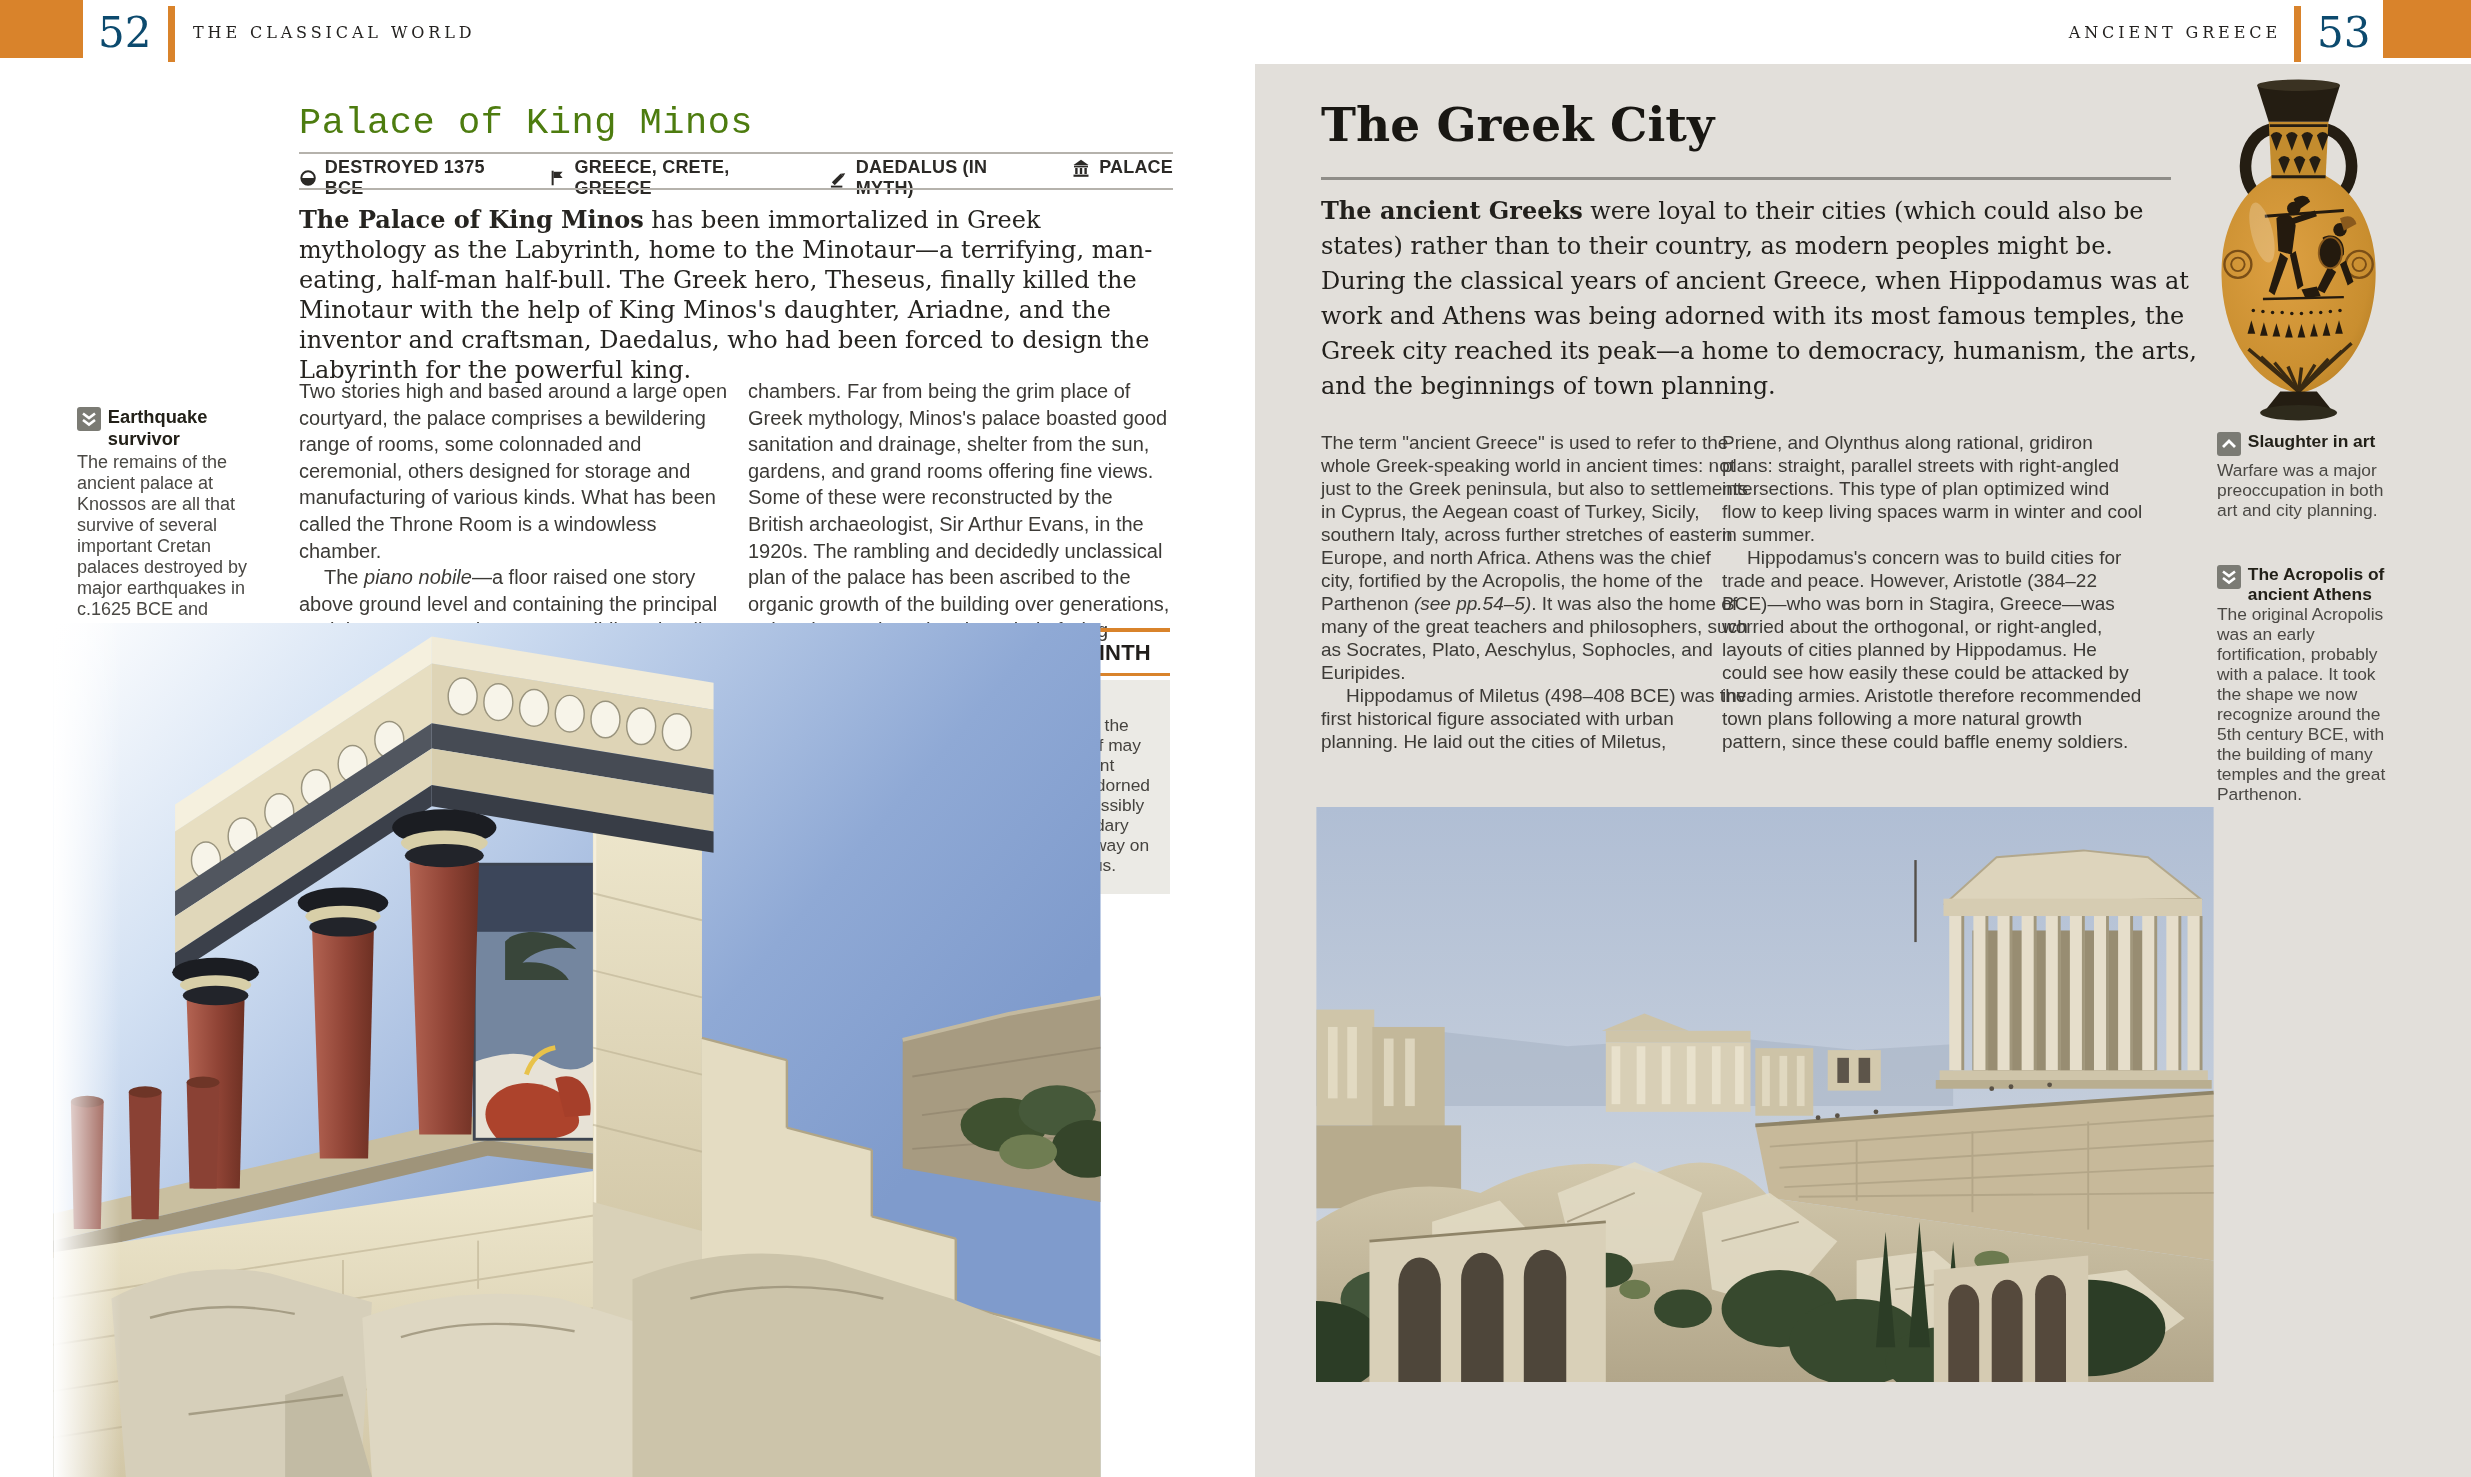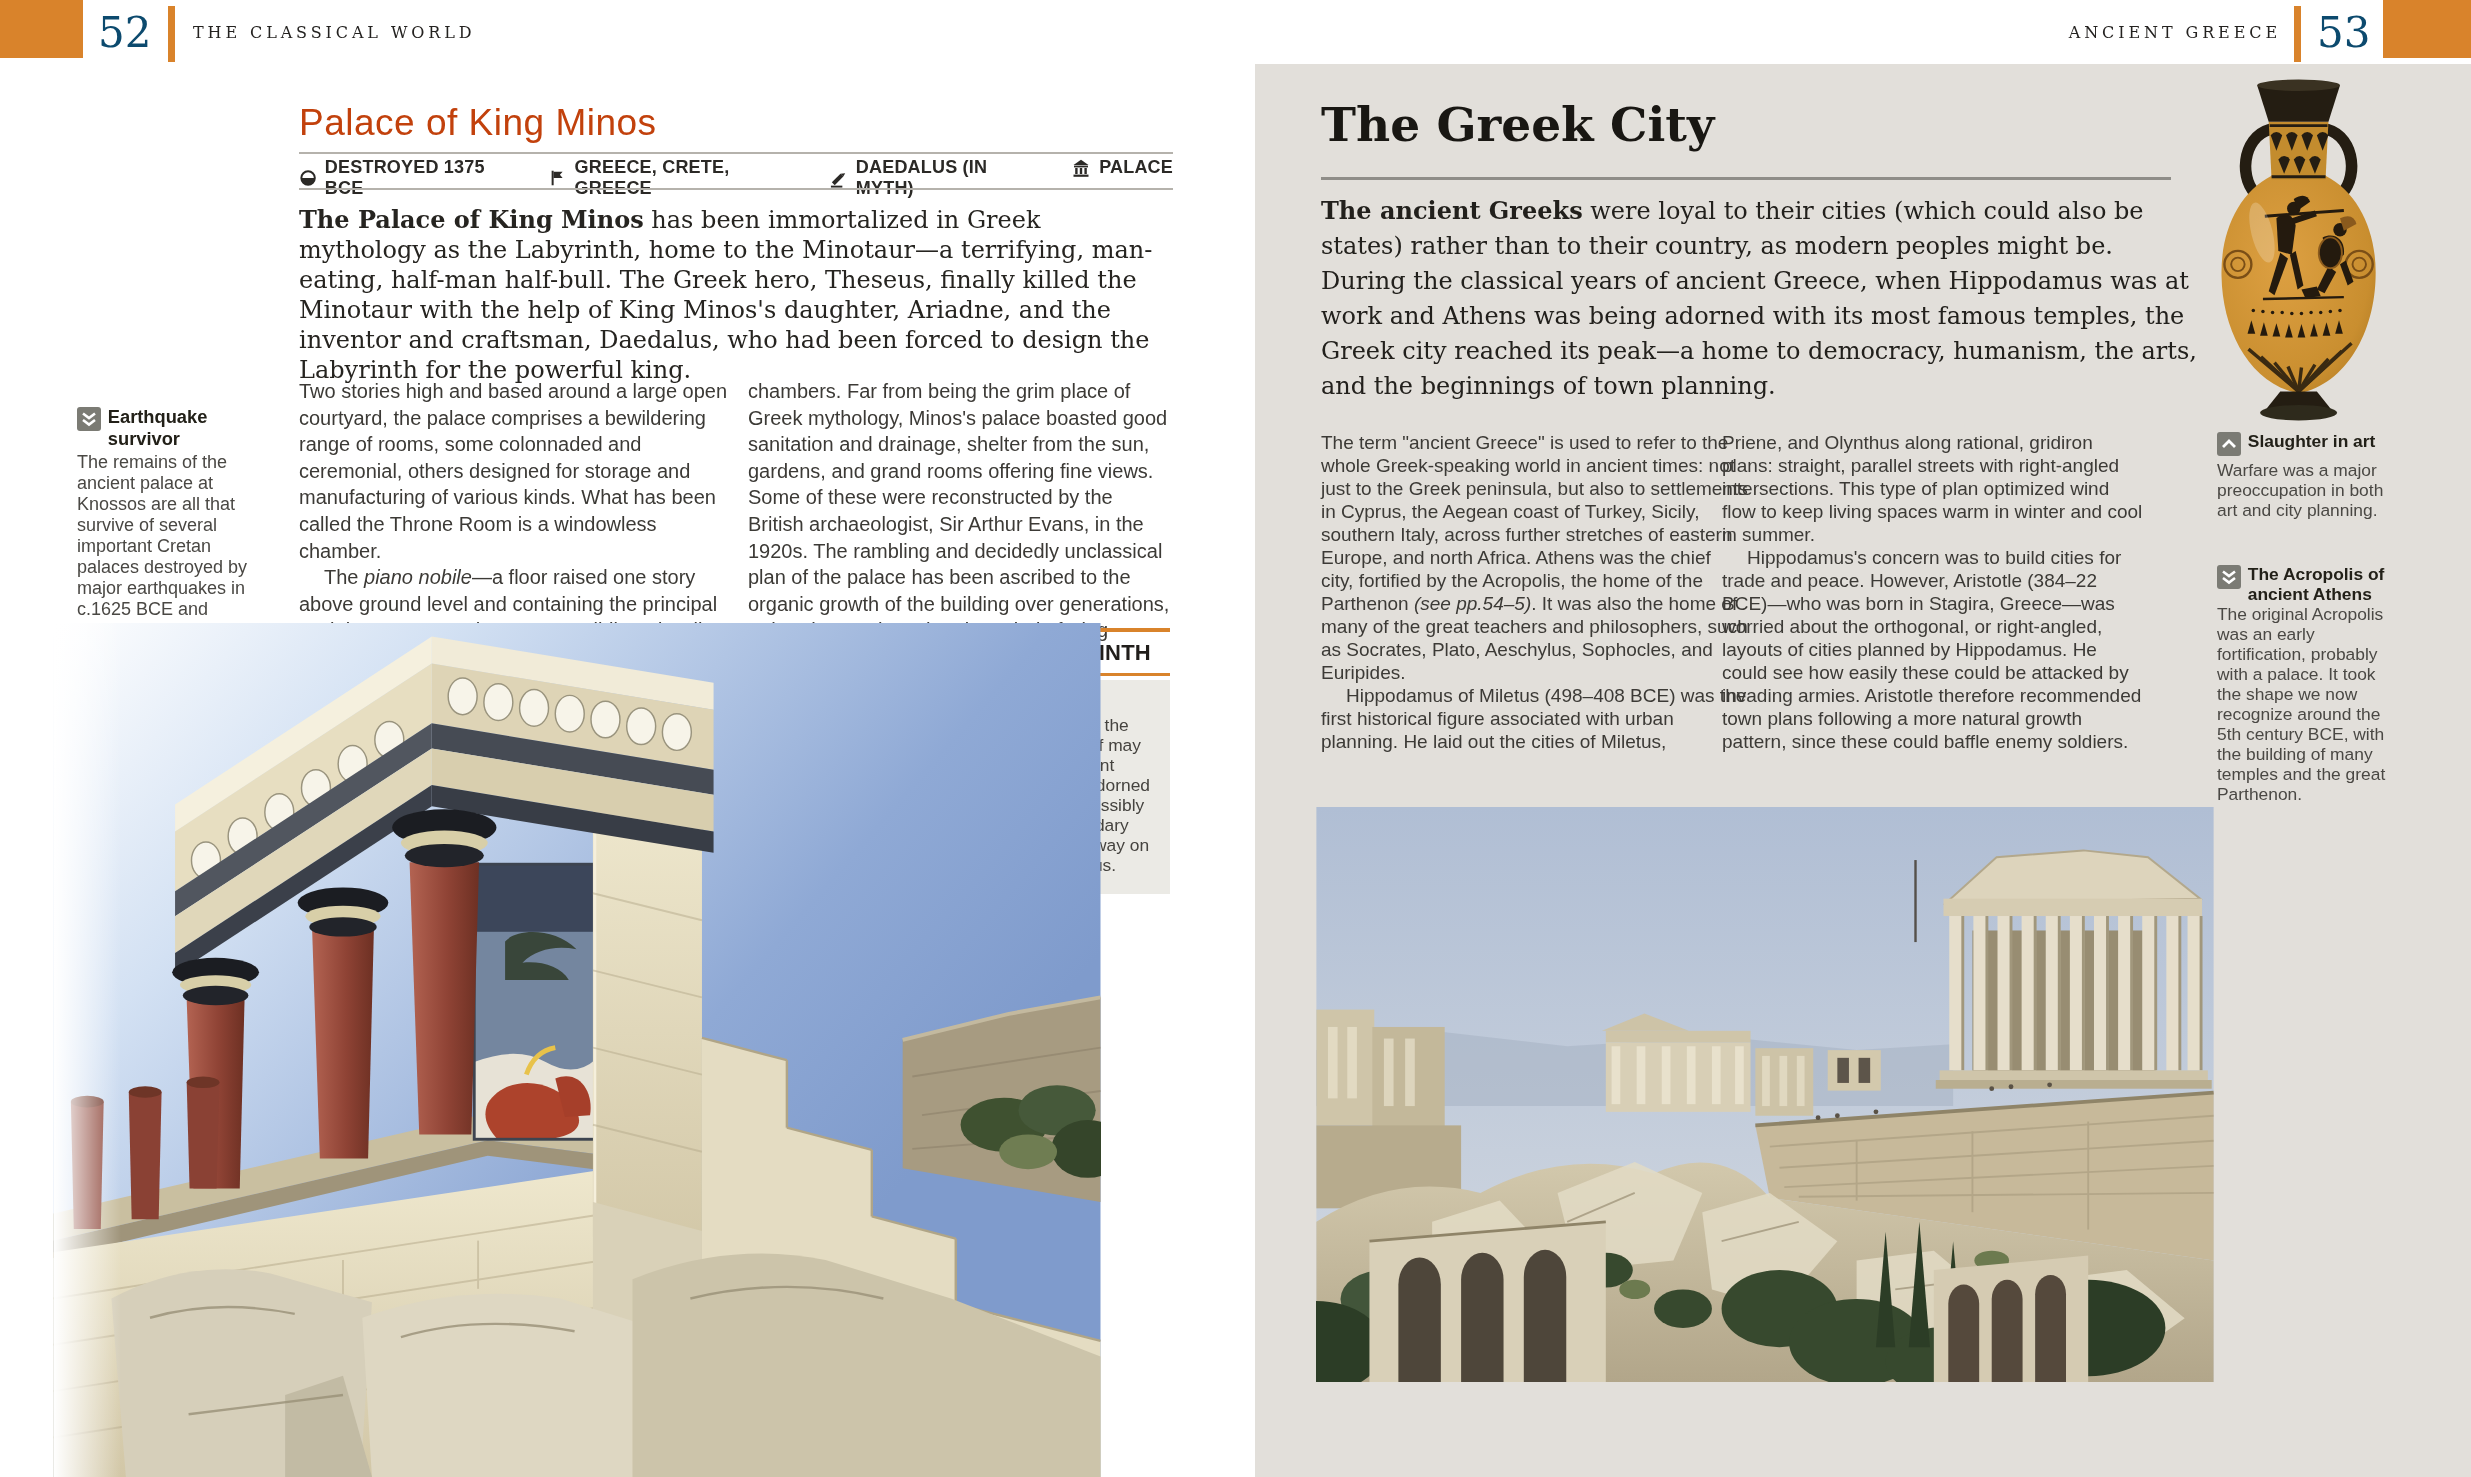--- a/index.html
+++ b/index.html
@@ -7,21 +7,21 @@
        font-family:"Liberation Sans",sans-serif;overflow:hidden;}
   .abs{position:absolute;}
 
   
   .corner-tab{background:#d9832b;}
   .pageno{font-family:"DejaVu Serif",serif;font-size:42px;color:#0c4a6e;font-weight:400;}
   .runhead{font-family:"DejaVu Serif",serif;font-size:16px;letter-spacing:3.9px;color:#242220;}
   .vbar{background:#d9832b;width:6.8px;height:56px;}
 
   
-  .l-title{font-family:Liberation Sans, sans-serif;font-size:37px;color:#c2410c;letter-spacing:0.5px;}
+  .l-title{font-family:Liberation Mono, monospace;font-size:37px;color:#4d7c0f;letter-spacing:0.5px;}
   .hrule{background:#b5b2ac;height:1.9px;}
   .meta-row{display:flex;align-items:flex-start;gap:39px;}
   .meta-item{display:flex;align-items:center;gap:7.7px;font-weight:bold;font-size:18px;color:#2b2926;letter-spacing:0.2px;}
   .serif-intro{font-family:"DejaVu Serif",serif;font-size:24px;line-height:30px;color:#262420;}
   .serif-intro b{font-weight:bold;}
   .sansbody{font-size:20px;line-height:26.6px;color:#3c3a36;text-align:left;}
   .sansbody p{margin:0;}
   .sansbody p+p{text-indent:25px;}
   .sidebox{font-size:18px;line-height:21px;color:#4a4844;}
   .sidebox .sb-title{font-weight:bold;color:#222018;font-size:18.3px;}

